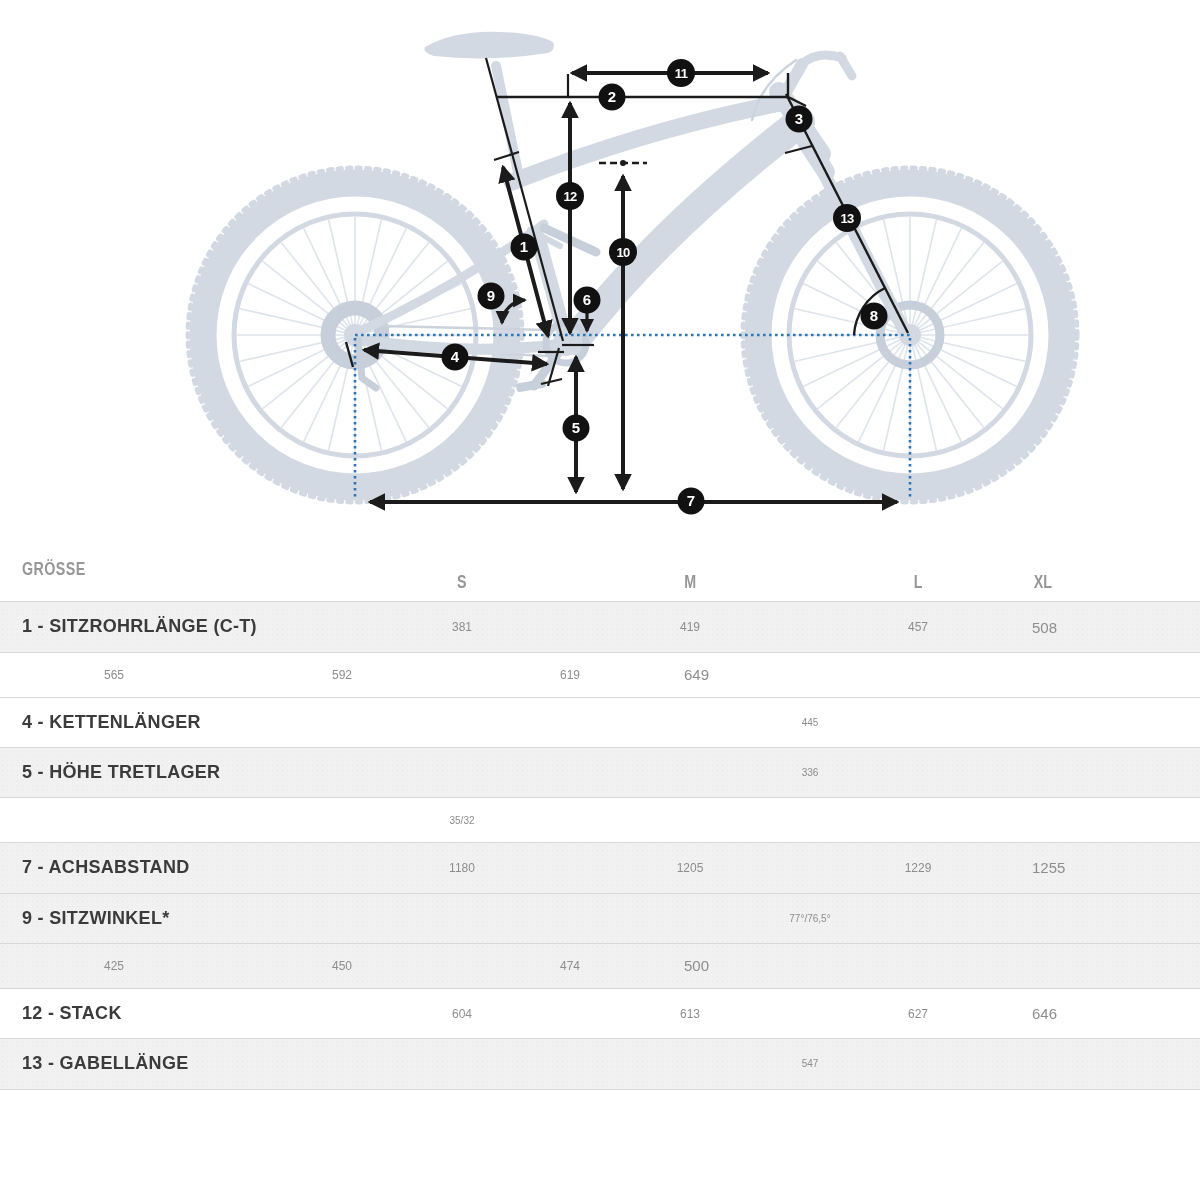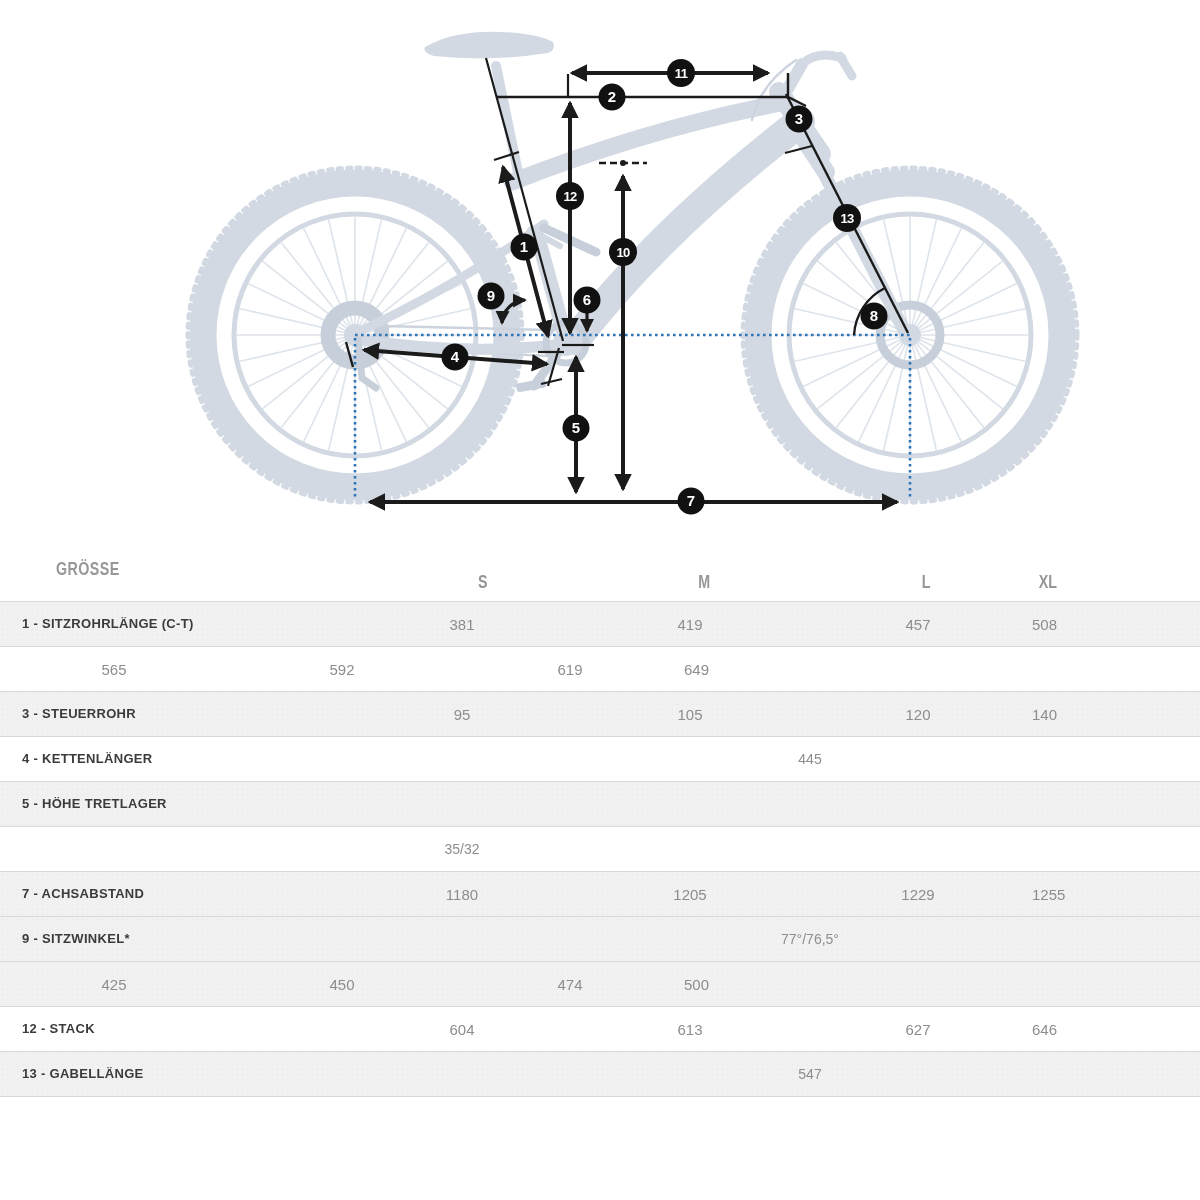--- a/index.html
+++ b/index.html
@@ -13,26 +13,26 @@
   .badge text{fill:#ffffff;font-weight:bold;text-anchor:middle;font-family:"Liberation Sans",sans-serif;}
   .badge text.b1{font-size:15px;}
   .badge text.b2{font-size:13px;letter-spacing:-0.6px;}
 
   
   .geo-table{width:1200px;margin-top:5px;border-bottom:1px solid #d8d8d8;}
   .trow{display:flex;align-items:center;min-height:45px;border-top:1px solid #d8d8d8;box-sizing:border-box;}
   .trow.stripe{background-color:#f1f1f1;
     background-image:radial-gradient(circle,#e7e7e7 0.9px,transparent 0.9px);
     background-size:5px 5px;}
-  .trow.thead{border-top:none;min-height:41px;align-items:flex-end;padding-bottom:9px;padding-left:34px;}
+  .trow.thead{border-top:none;min-height:41px;align-items:flex-end;padding-bottom:9px;}
   .c-label{width:29%;box-sizing:border-box;padding:8px 10px 8px 22px;
-    font-size:13px;font-weight:bold;color:#3b3b3b;letter-spacing:0.3px;line-height:1.85;}
-  .c-val{width:19%;text-align:center;font-size:15px;color:#8d8d8d;}
+    font-size:18px;font-weight:bold;color:#3b3b3b;letter-spacing:0.3px;line-height:1.85;}
+  .c-val{width:19%;text-align:center;font-size:12px;color:#8d8d8d;}
   .c-xl{width:14%;box-sizing:border-box;padding-right:34px;font-size:15px;color:#8d8d8d;}
-  .c-span{width:71%;text-align:center;box-sizing:border-box;padding-left:72px;font-size:14px;color:#8d8d8d;}
+  .c-span{width:71%;text-align:center;box-sizing:border-box;padding-left:72px;font-size:10px;color:#8d8d8d;}
   .thead .c-label,.thead .c-val,.thead .c-xl{color:#979797;font-weight:bold;font-size:17px;}
   .cond{display:inline-block;transform:scale(0.84,1.1);transform-origin:center;}
   .thead .c-label .cond{transform-origin:left center;letter-spacing:0.5px;}
 </style>
 </head>
 <body>
 
 <div class="page">
 
   <div class="diagram-wrap">
@@ -231,35 +231,29 @@
       <div class="c-xl">508</div>
     </div>
 
     <div class="trow">
       <div class="c-val">565</div>
       <div class="c-val">592</div>
       <div class="c-val">619</div>
       <div class="c-xl">649</div>
     </div>
 
-    <div class="trow stripe">
-      <div class="c-label">3 - STEUERROHR</div>
-      <div class="c-val">95</div>
-      <div class="c-val">105</div>
-      <div class="c-val">120</div>
-      <div class="c-xl">140</div>
-    </div>
 
     <div class="trow">
       <div class="c-label">4 - KETTENLÄNGER</div>
       <div class="c-span">445</div>
     </div>
 
     <div class="trow stripe">
       <div class="c-label">5 - HÖHE TRETLAGER</div>
+      <div class="c-span">336</div>
     </div>
 
     <div class="trow">
       <div class="c-span">35/32</div>
     </div>
 
     <div class="trow stripe">
       <div class="c-label">7 - ACHSABSTAND</div>
       <div class="c-val">1180</div>
       <div class="c-val">1205</div>

